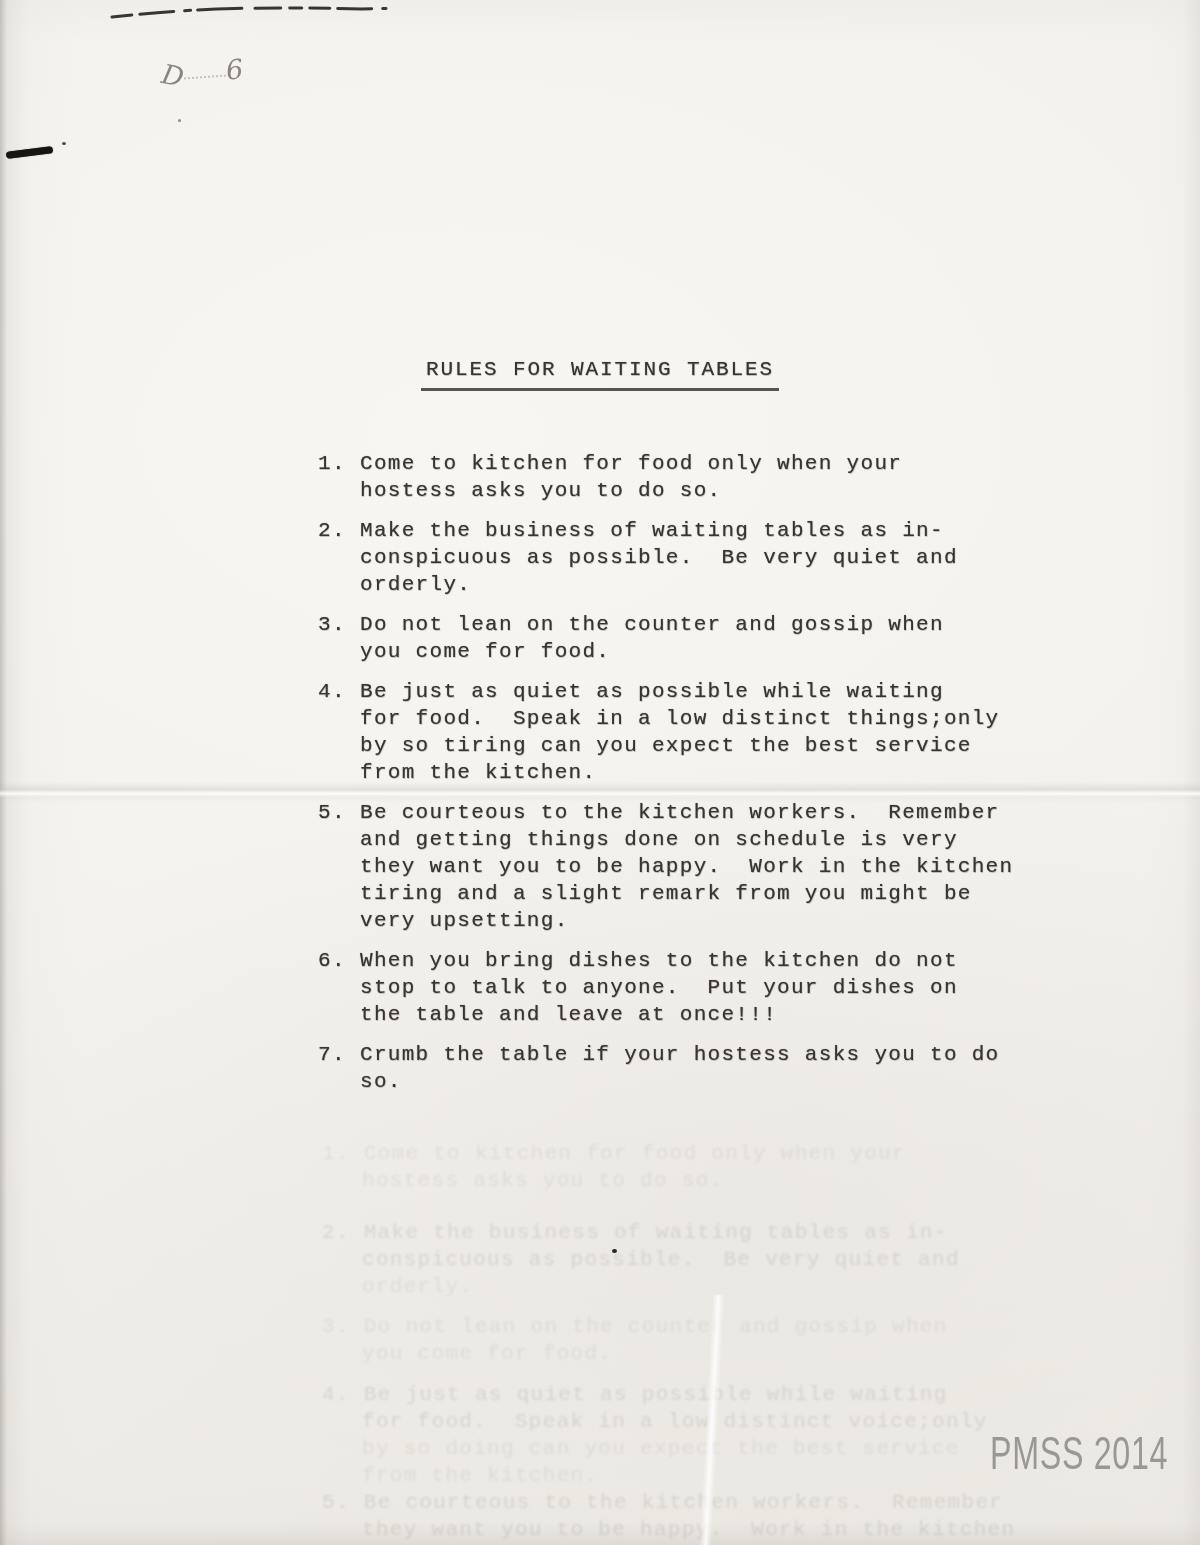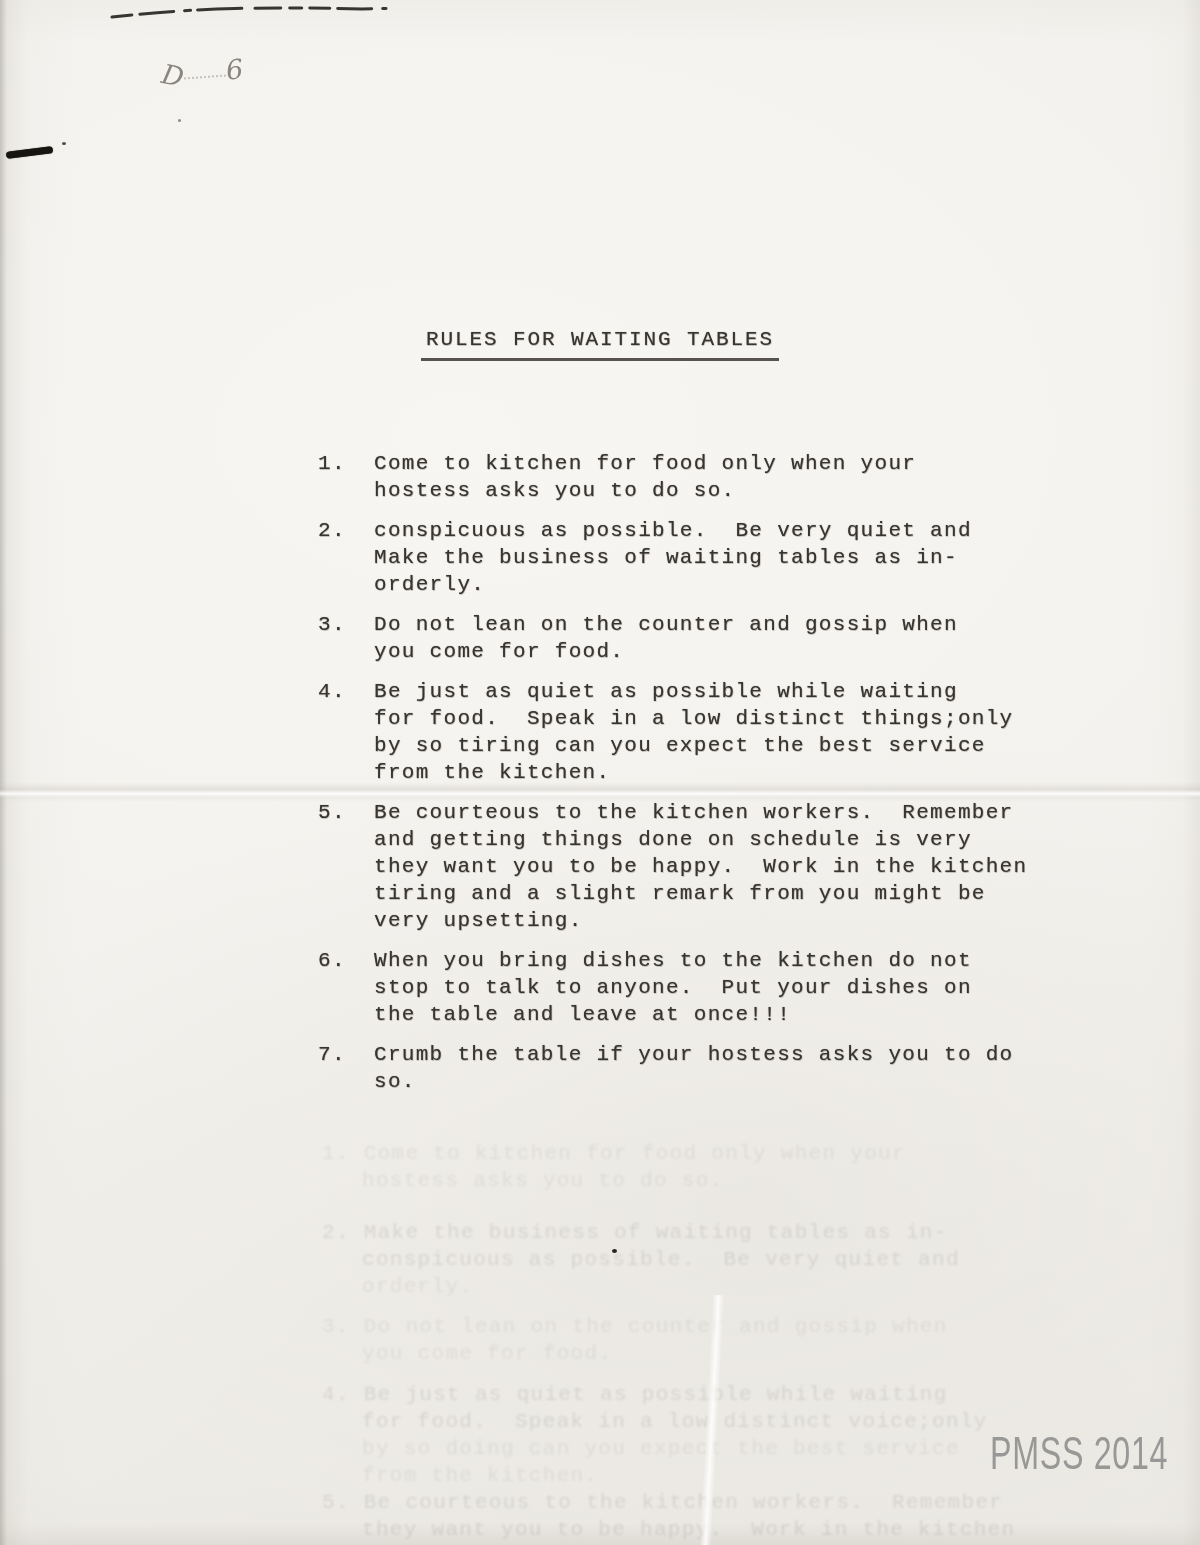--- a/index.html
+++ b/index.html
@@ -23,20 +23,21 @@
       radial-gradient(1700px 1100px at 38% 28%, #f7f6f3 0%, #f3f1ed 60%, #edebe5 100%);
   }
 
   
   .type-ink {
     color: #383430;
     font-size: 21px;
     letter-spacing: 1.3px;
     line-height: 27px;
     text-shadow: 0 0 1px rgba(60,55,50,0.55), 0.6px 0.6px 0 rgba(60,55,50,0.22);
+    margin-top: 30px;
   }
 
   .title-wrap {
     position: absolute;
     top: 326px;
     left: 0;
     width: 100%;
     text-align: center;
   }
   .title-text {
@@ -58,21 +59,21 @@
     list-style: none;
   }
   .rule {
     display: flex;
     margin: 0 0 13px 0;
   }
   .rule .num {
     flex: 0 0 42px;
     white-space: pre;
   }
-  .rule .text { flex: 1; margin-left: 14px; }
+  .rule .text { flex: 1; }
   .rule .line {
     display: block;
     white-space: pre;
   }
 
   
   .top-scan-line {
     position: absolute;
     left: 0;
     top: 0;
@@ -201,22 +202,22 @@
     <li class="rule">
       <span class="num">1.</span>
       <span class="text">
         <span class="line">Come to kitchen for food only when your</span>
         <span class="line">hostess asks you to do so.</span>
       </span>
     </li>
     <li class="rule">
       <span class="num">2.</span>
       <span class="text">
+        <span class="line">Make the business of waiting tables as in-</span>
         <span class="line">conspicuous as possible.  Be very quiet and</span>
-        <span class="line">Make the business of waiting tables as in-</span>
         <span class="line">orderly.</span>
       </span>
     </li>
     <li class="rule">
       <span class="num">3.</span>
       <span class="text">
         <span class="line">Do not lean on the counter and gossip when</span>
         <span class="line">you come for food.</span>
       </span>
     </li>

